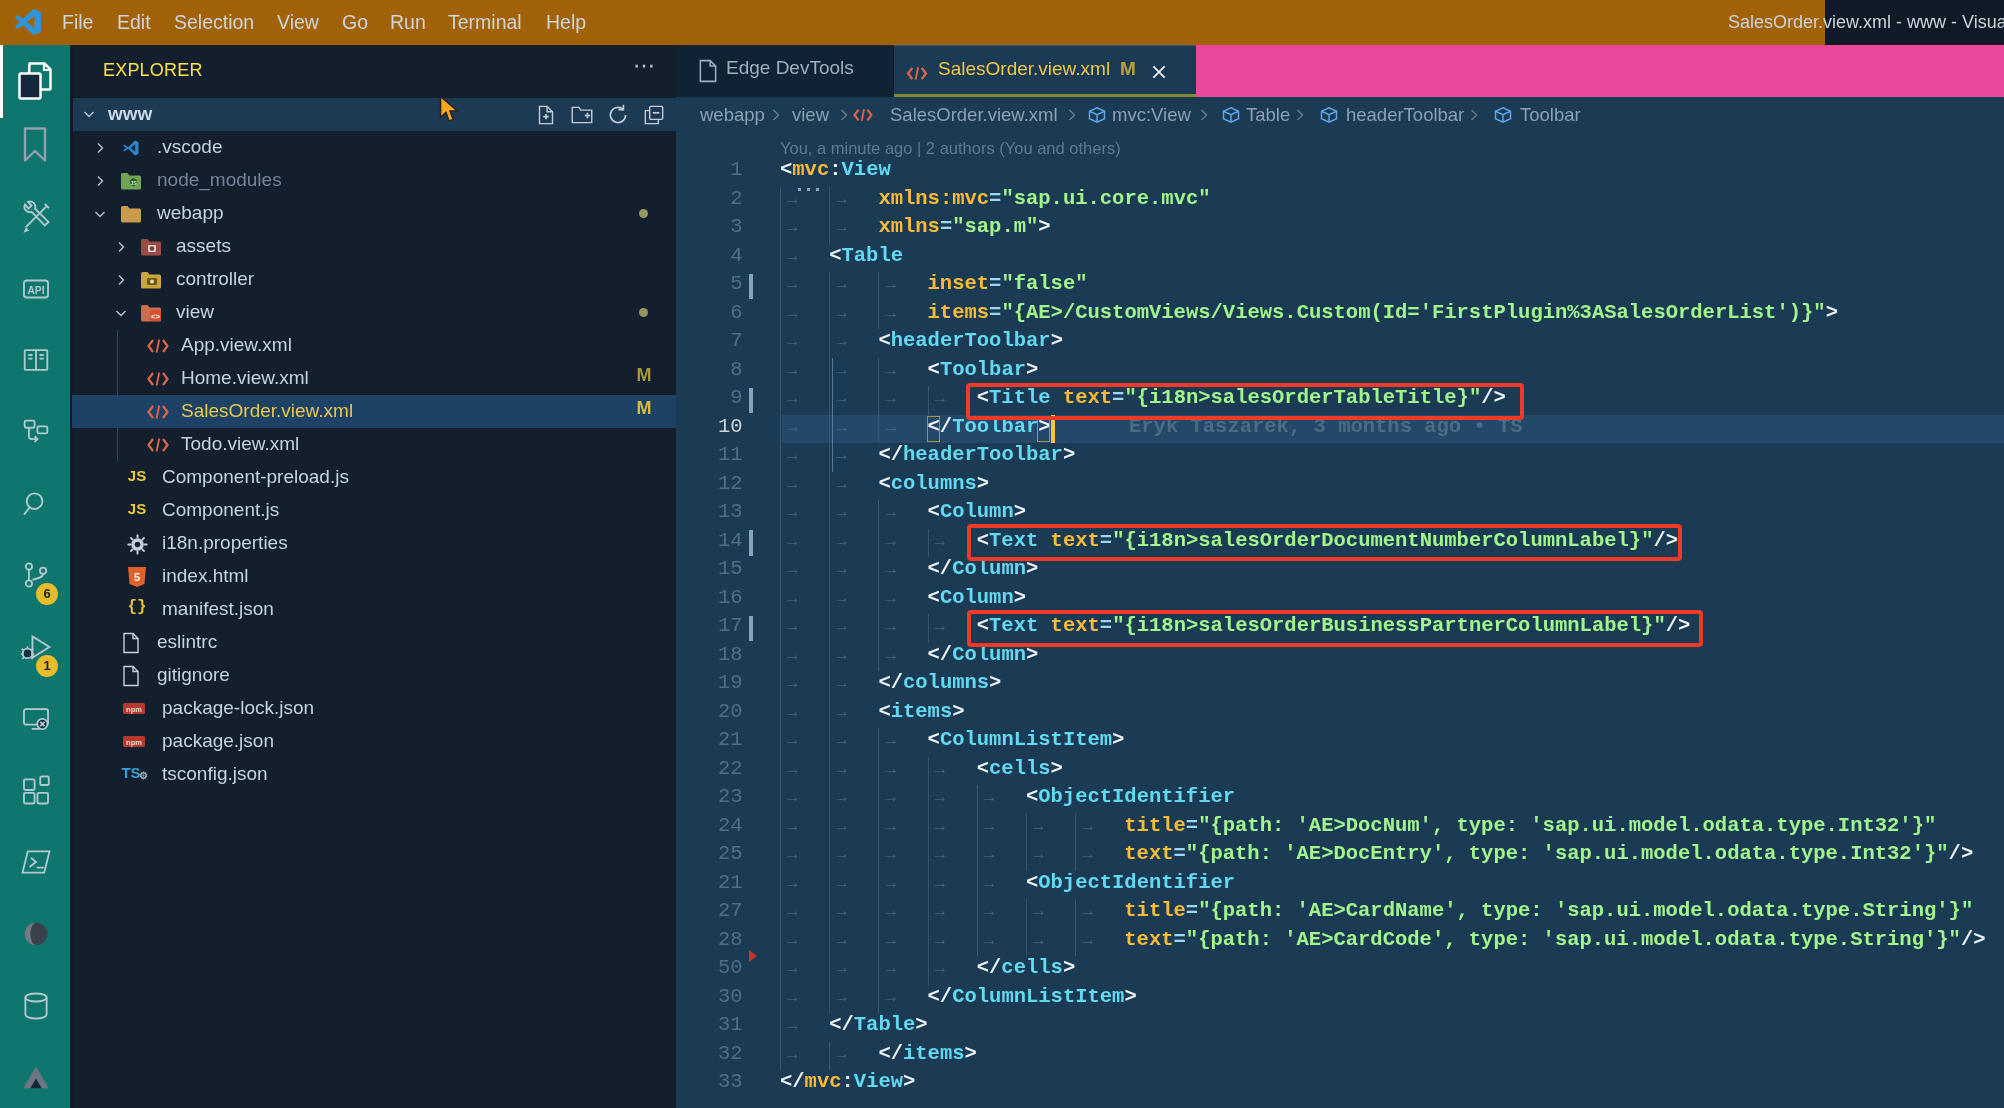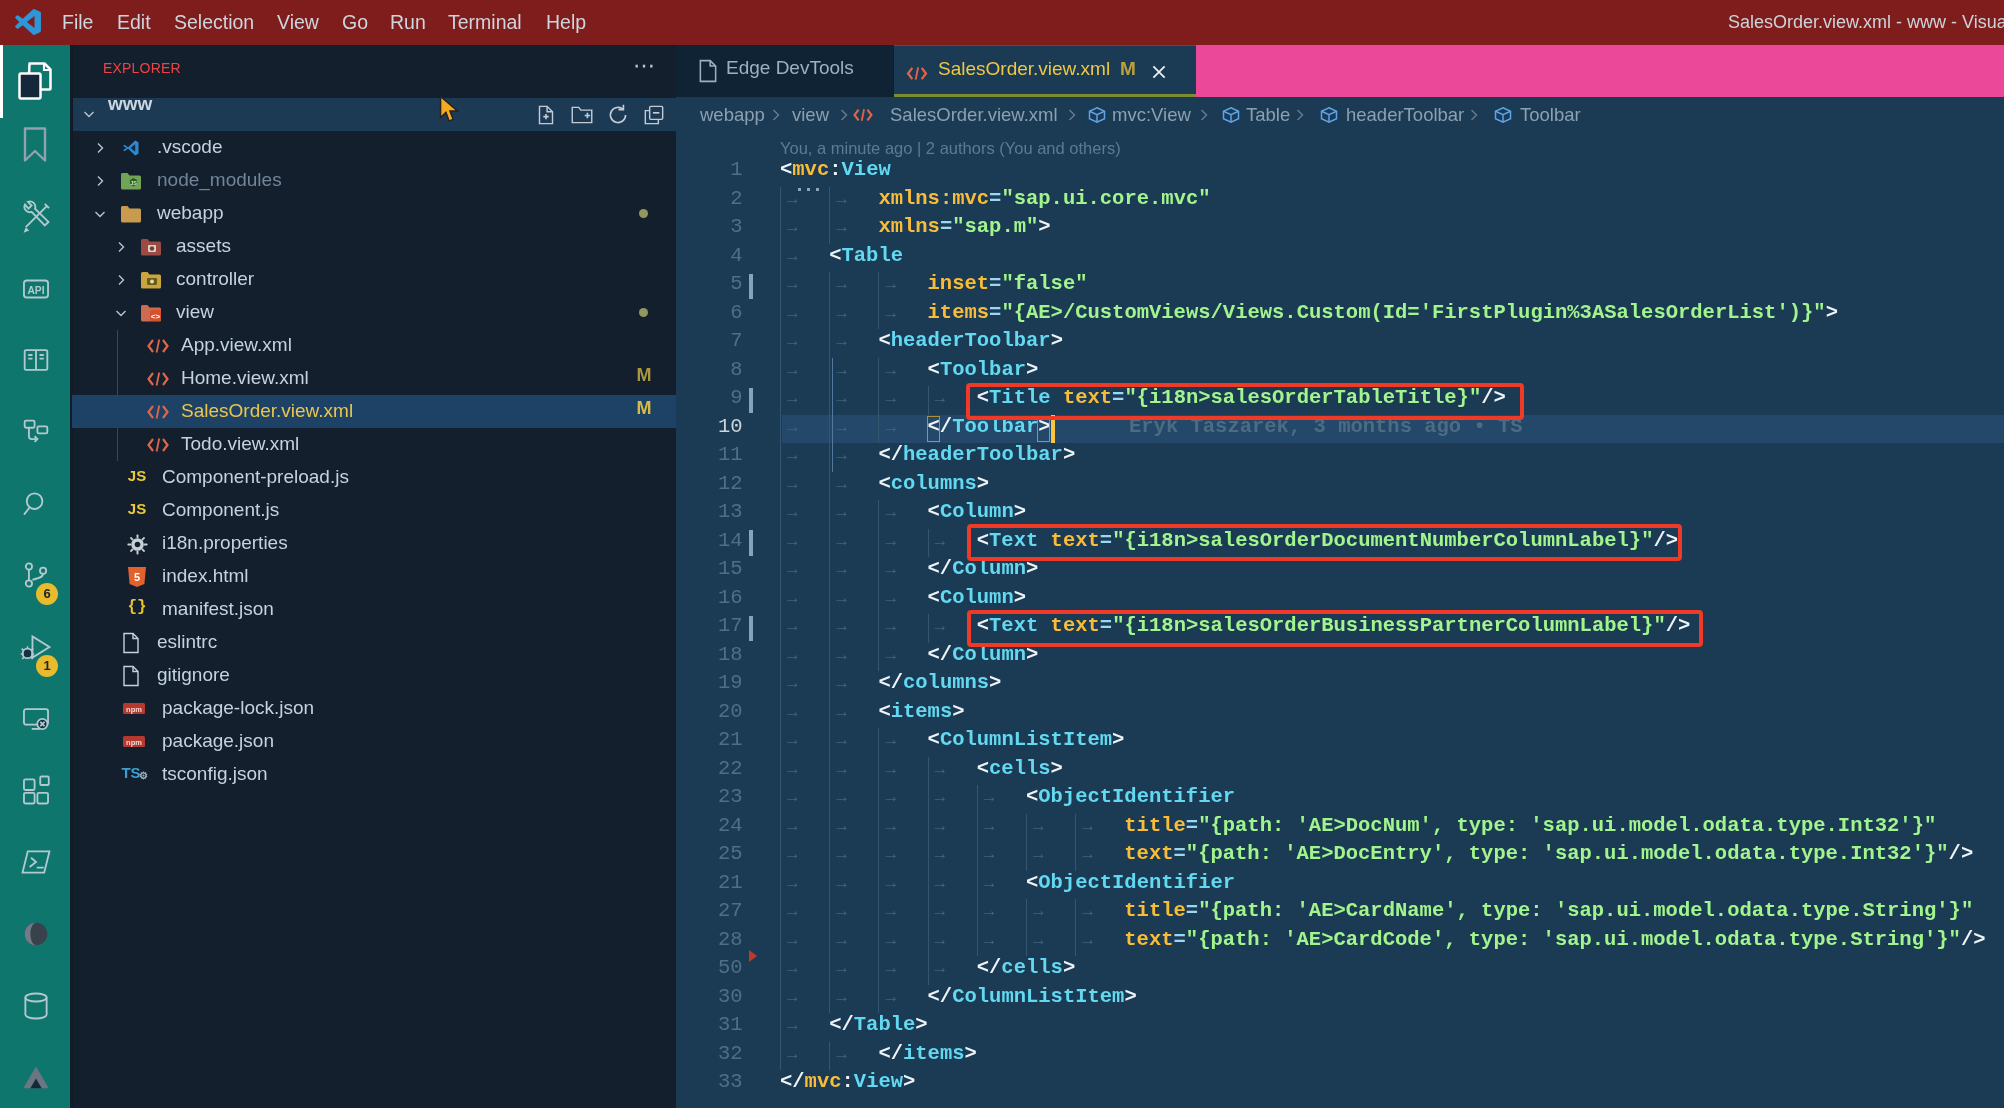--- a/index.html
+++ b/index.html
@@ -1,26 +1,26 @@
 <!DOCTYPE html>
 <html><head><meta charset="utf-8"><title>SalesOrder.view.xml - www - Visual Studio Code</title>
 <style>
 * { margin:0; padding:0; box-sizing:border-box; }
 html,body { width:2004px; height:1108px; overflow:hidden; background:#0f1a26; }
 body { font-family:"Liberation Sans", sans-serif; position:relative; }
 .abs { position:absolute; }
-#titlebar { position:absolute; left:0; top:0; width:2004px; height:45px; background:#7f1d1d; z-index:20; }
+#titlebar { position:absolute; left:0; top:0; width:1825px; height:45px; background:#a16207; z-index:20; }
 .menu { position:absolute; top:0; height:45px; line-height:45px; font-size:19.5px; color:#cdd5dd; }
 #wintitle { position:absolute; left:1728px; top:0; height:45px; line-height:44px; font-size:18px; color:#ccd3d9; white-space:nowrap; }
 #activitybar { position:absolute; left:0; top:45px; width:72px; height:1063px; background:#0f766e; border-right:2px solid #101d2b; }
 .aicon { position:absolute; left:19px; width:34px; height:34px; }
 .badge { position:absolute; left:36px; width:22px; height:22px; border-radius:50%; background:#e8bb2d; color:#20262c; font:bold 13px "Liberation Sans"; text-align:center; line-height:22px; z-index:5; }
 #actindicator { position:absolute; left:0; top:0px; width:3px; height:73px; background:#fff; }
 #sidebar { position:absolute; left:73px; top:45px; width:603px; height:1063px; background:#131f2d; }
-#sbhead { position:absolute; left:30px; top:15px; font-size:14px; color:#ef4444; letter-spacing:0.2px; }
+#sbhead { position:absolute; left:30px; top:15px; font-size:18px; color:#fde047; letter-spacing:0.2px; }
 #sbdots { position:absolute; left:560px; top:8px; font-size:22px; color:#bcc6d0; letter-spacing:1px; }
 #wwwband { position:absolute; left:0; top:53px; width:603px; height:33px; background:#1d3a55; }
 .trow { position:absolute; left:-1px; width:604px; height:33px; font-size:19px; color:#c4d3df; }
 .trow.sel { background:#1e4265; }
 .tlabel { position:absolute; top:4.5px; white-space:nowrap; }
 #treeguide { position:absolute; left:44px; top:285px; width:1px; height:131px; background:#32495e; }
 #editor { position:absolute; left:676px; top:45px; width:1328px; height:1063px; background:#1b3a53; }
 #tabbar { position:absolute; left:0; top:0; width:1328px; height:52px; background:#ec4899; }
 #tab1 { position:absolute; left:0; top:0; width:218px; height:52px; background:#102335; border-right:1px solid #0d1e2e; }
 #tab2 { position:absolute; left:218px; top:0; width:302px; height:52px; background:#1b3a53; border-bottom:3.5px solid #7c8c33; border-top:1px solid #2d5a85; }
@@ -137,21 +137,21 @@
       </svg></div>
 </div>
 
 <div id="sidebar">
   <div id="sbhead">EXPLORER</div>
   <div id="sbdots">⋯</div>
   <div id="wwwband"></div>
   <svg class="abs" style="left:8px;top:62px" width="16" height="14" viewBox="0 0 16 14" fill="none" stroke="#b9c4ce" stroke-width="1.4">
       <path d="M3.5 5l4.5 4.5L12.5 5"></path>
     </svg>
-  <div class="abs" style="left:35px;top:48px;font:bold 19px 'Liberation Sans';color:#ccd7e2">www</div>
+  <div class="abs" style="left:35px;top:58px;font:bold 19px 'Liberation Sans';color:#ccd7e2">www</div>
   <svg class="abs" style="left:460px;top:57px" width="26" height="26" viewBox="0 0 24 24" fill="none" stroke="#c3ccd6" stroke-width="1.3">
       <path d="M13 4H6v16h12V9z"></path>
       <path d="M13 4v5h5"></path>
       <path d="M9.5 13.5h5M12 11v5" stroke-width="1.5"></path>
     </svg>
   <svg class="abs" style="left:496px;top:57px" width="26" height="26" viewBox="0 0 24 24" fill="none" stroke="#c3ccd6" stroke-width="1.3">
       <path d="M3 5h6l2 2.5h10V19H3z"></path>
       <path d="M14.5 12.5h5M17 10v5" stroke-width="1.5"></path>
     </svg>
   <svg class="abs" style="left:532px;top:57px" width="26" height="26" viewBox="0 0 24 24" fill="none" stroke="#c3ccd6" stroke-width="1.5">

